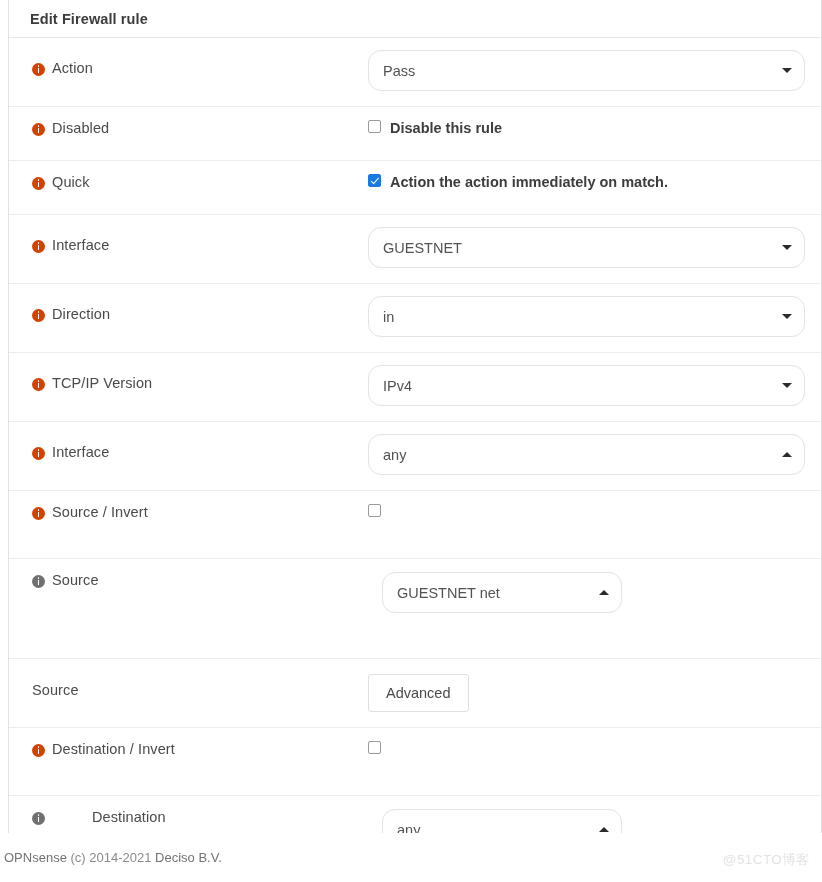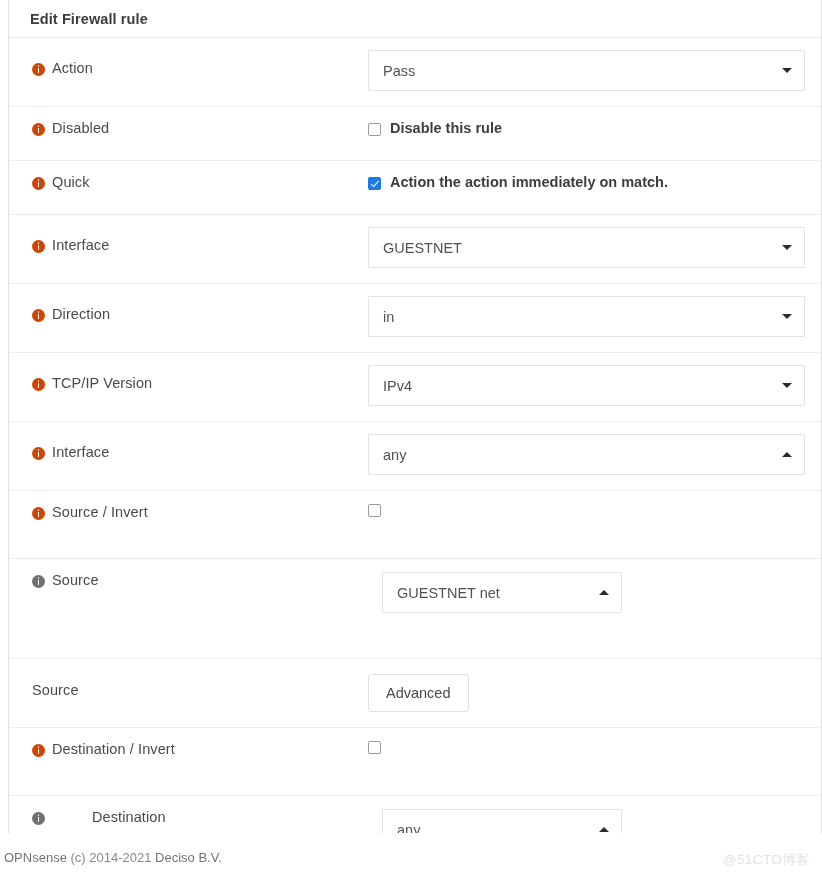--- a/index.html
+++ b/index.html
@@ -115,21 +115,21 @@
   .info-spacer {
     display: inline-block;
     width: 0px;
     flex: 0 0 0px;
   }
 
   
   .select {
     box-sizing: border-box;
     border: 1px solid #e3e3e3;
-    border-radius: 1px;
+    border-radius: 13px;
     background: #fff;
     height: 41px;
     display: flex;
     align-items: center;
     padding: 0 12px 0 14px;
     font-size: 14.5px;
     color: #525252;
     position: relative;
   }
   .select .val {
@@ -150,21 +150,21 @@
     border-top: none;
     border-bottom: 5.5px solid #2b2b2b;
   }
 
   .select.wide  { width: 437px; }
   .select.short { width: 240px; margin-left: 14px; }
 
   
   .chk-wrap {
     display: flex;
-    align-items: flex-end;
+    align-items: flex-start;
   }
   .chk {
     width: 13px;
     height: 13px;
     box-sizing: border-box;
     border: 1px solid #9a9a9a;
     border-radius: 2px;
     background: #fff;
     flex: 0 0 13px;
     position: relative;

